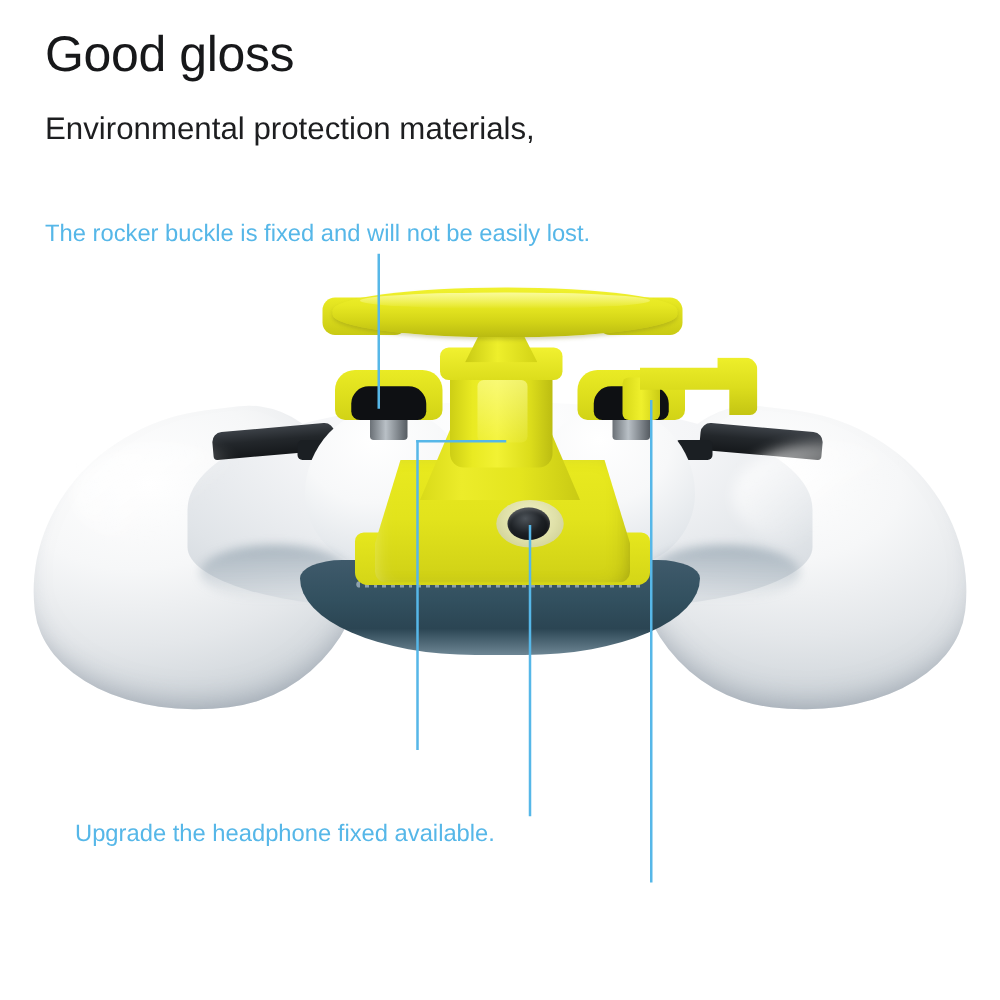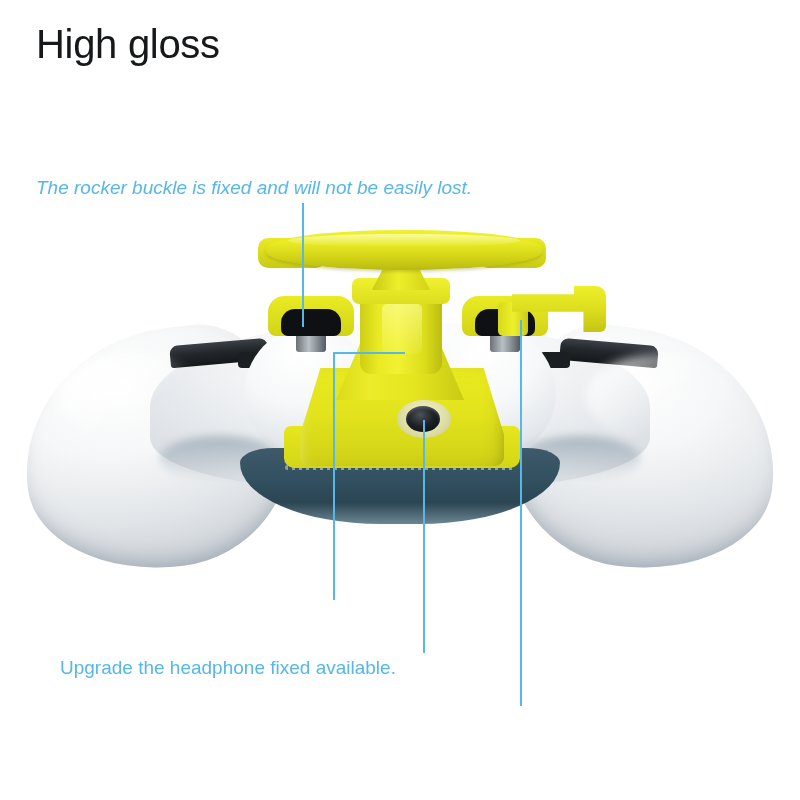--- a/index.html
+++ b/index.html
@@ -45,21 +45,21 @@
   .subhead .line { display: block; }
 
   .caption {
     position: absolute;
     font-size: 19px;
     font-weight: 400;
     color: #56b7e8;
     white-space: nowrap;
     line-height: 22px;
   }
-  .cap-top    { left: 36px;  top: 177px; font-style: italic; }
+  .cap-top    { left: 36px;  top: 177px; }
   .cap-home   { left: 60px;  top: 604px; }
   .cap-phone  { left: 60px;  top: 657px; }
   .cap-shift  { left: 24px;  top: 710px; }
 
   
   .leader {
     position: absolute;
     background: #56b7e8;
   }
   .leader-v { width: 2px; }
@@ -329,23 +329,24 @@
     pointer-events: none;
   }
   .gloss-l { left: 58px; }
   .gloss-r { left: 586px; }
 </style>
 </head>
 <body>
 
 <div id="page">
 
-  <div class="headline">High gloss</div>
+  <div class="headline">Good gloss</div>
 
   <div class="subhead">
+    <span class="line">Environmental protection materials,</span>
   </div>
 
   <div class="caption cap-top">The rocker buckle is fixed and will not be easily lost.</div>
 
 
   <div class="caption cap-phone">Upgrade the headphone fixed available.</div>
 
 
   <div id="photo">
 

